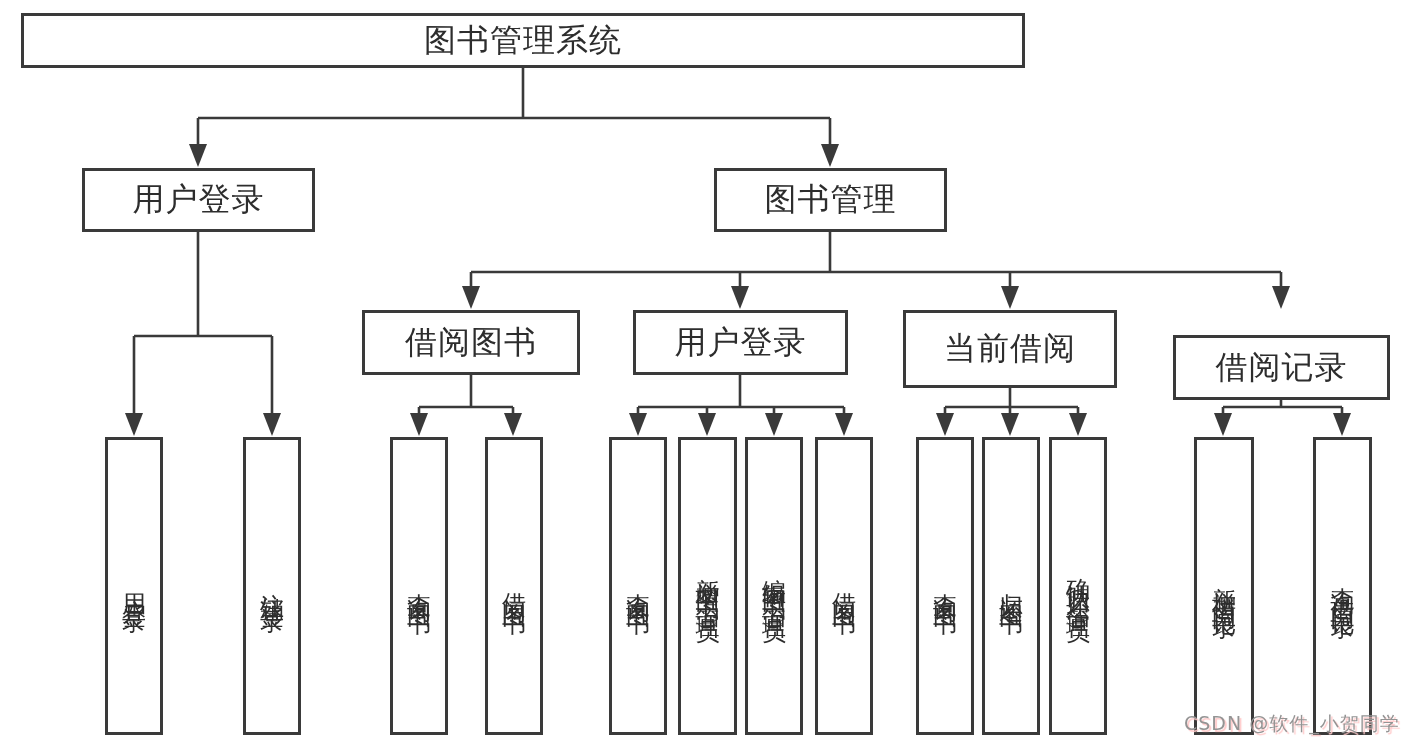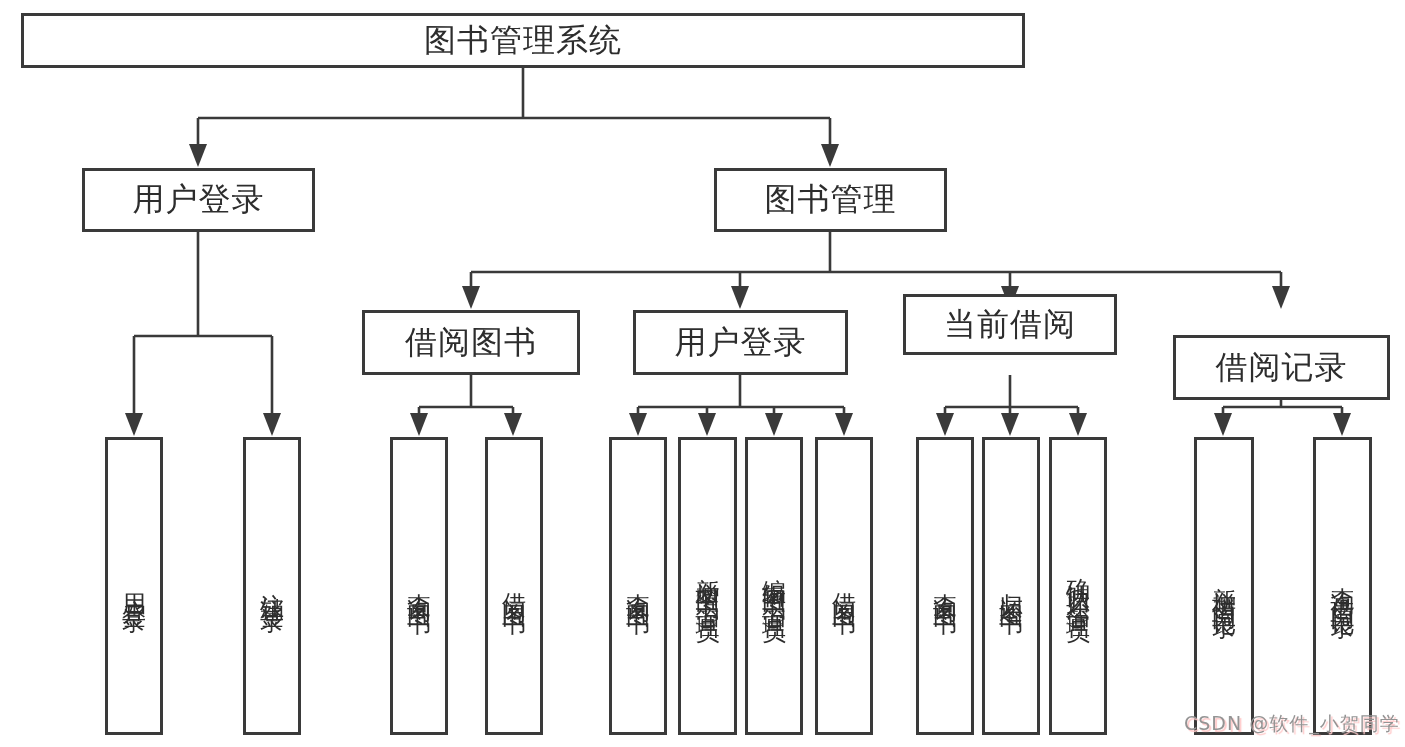--- a/index.html
+++ b/index.html
@@ -110,21 +110,21 @@
     <polygon class="arrowhead" points="1333,413 1351,413 1342,436"></polygon>
   </svg>
 
   <div class="node h" style="left:21px;top:13px;width:1004px;height:55px;">图书管理系统</div>
 
   <div class="node h" style="left:82px;top:168px;width:233px;height:64px;">用户登录</div>
   <div class="node h" style="left:714px;top:168px;width:233px;height:64px;font-family:Liberation Serif, serif;">图书管理</div>
 
   <div class="node h" style="left:362px;top:310px;width:218px;height:65px;">借阅图书</div>
   <div class="node h" style="left:633px;top:310px;width:215px;height:65px;">用户登录</div>
-  <div class="node h" style="left:903px;top:294px;width:214px;height:61px;font-family:Liberation Serif, serif;">当前借阅</div>
+  <div class="node h" style="left:903px;top:310px;width:214px;height:78px;font-family:Liberation Serif, serif;">当前借阅</div>
   <div class="node h" style="left:1173px;top:310px;width:217px;height:65px;margin-top:25px;">借阅记录</div>
 
   <div class="node v" style="left:105px;top:437px;width:58px;height:298px;">
     <span class="vtext">用户登录</span>
   </div>
   <div class="node v" style="left:243px;top:437px;width:58px;height:298px;">
     <span class="vtext">注销登录</span>
   </div>
 
   <div class="node v" style="left:390px;top:437px;width:58px;height:298px;">

